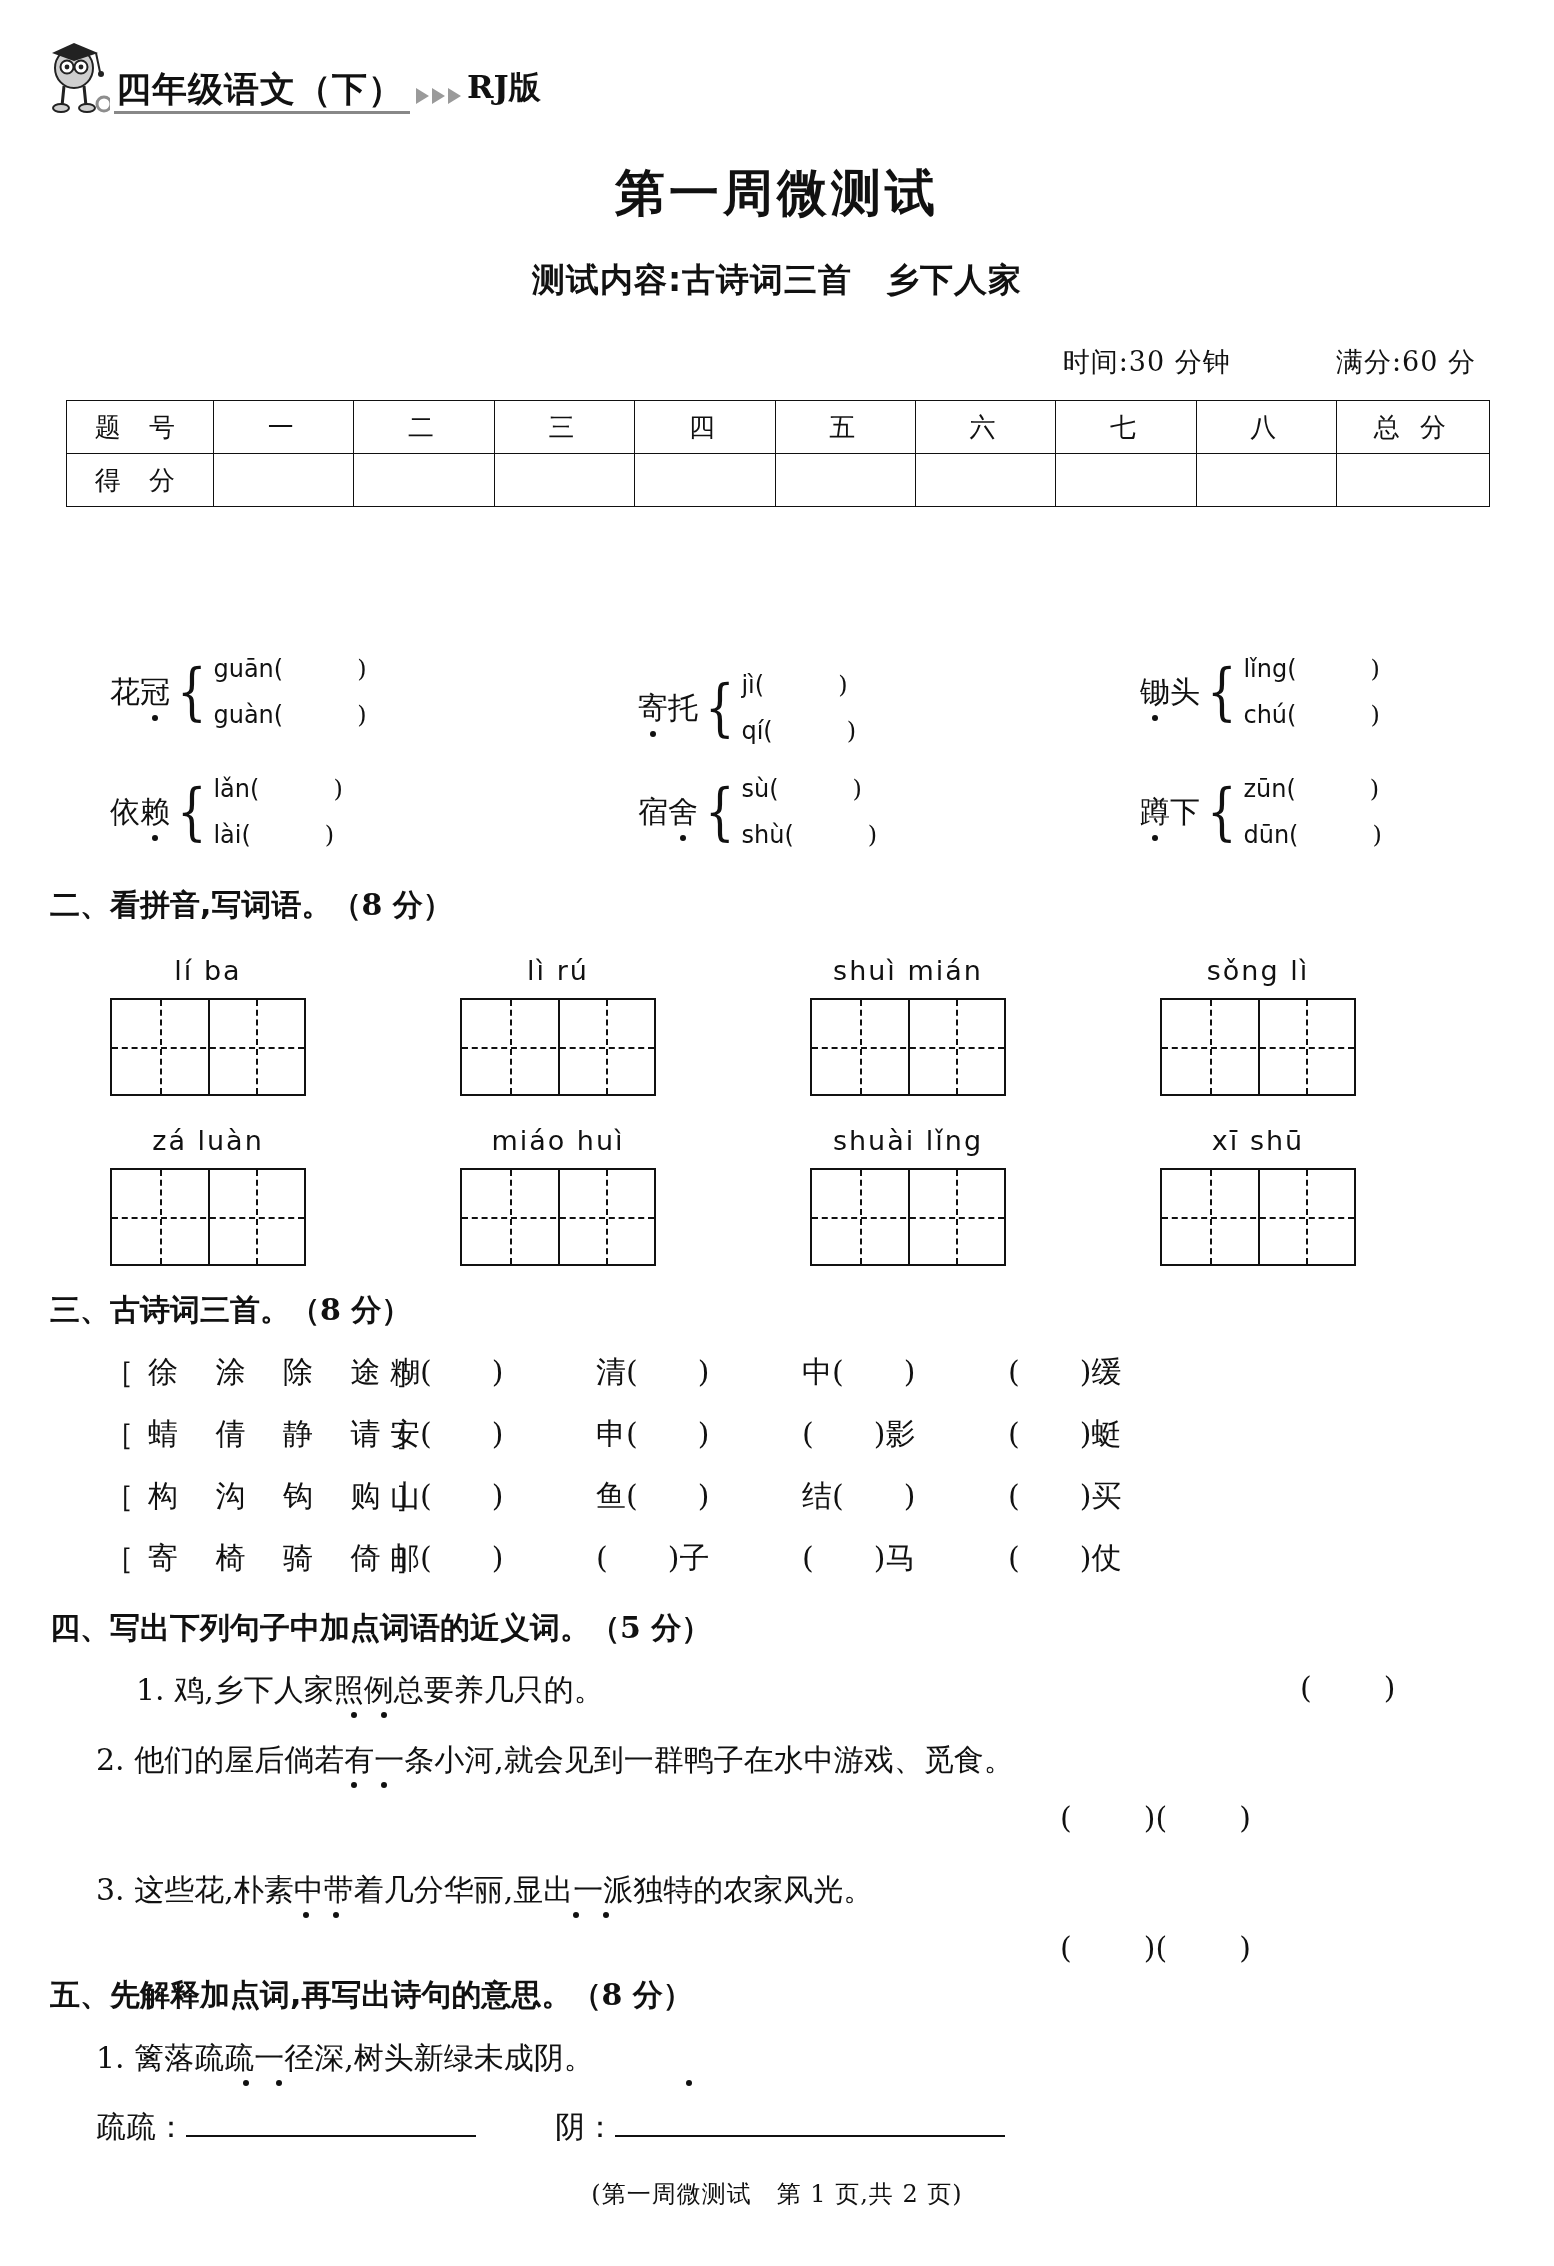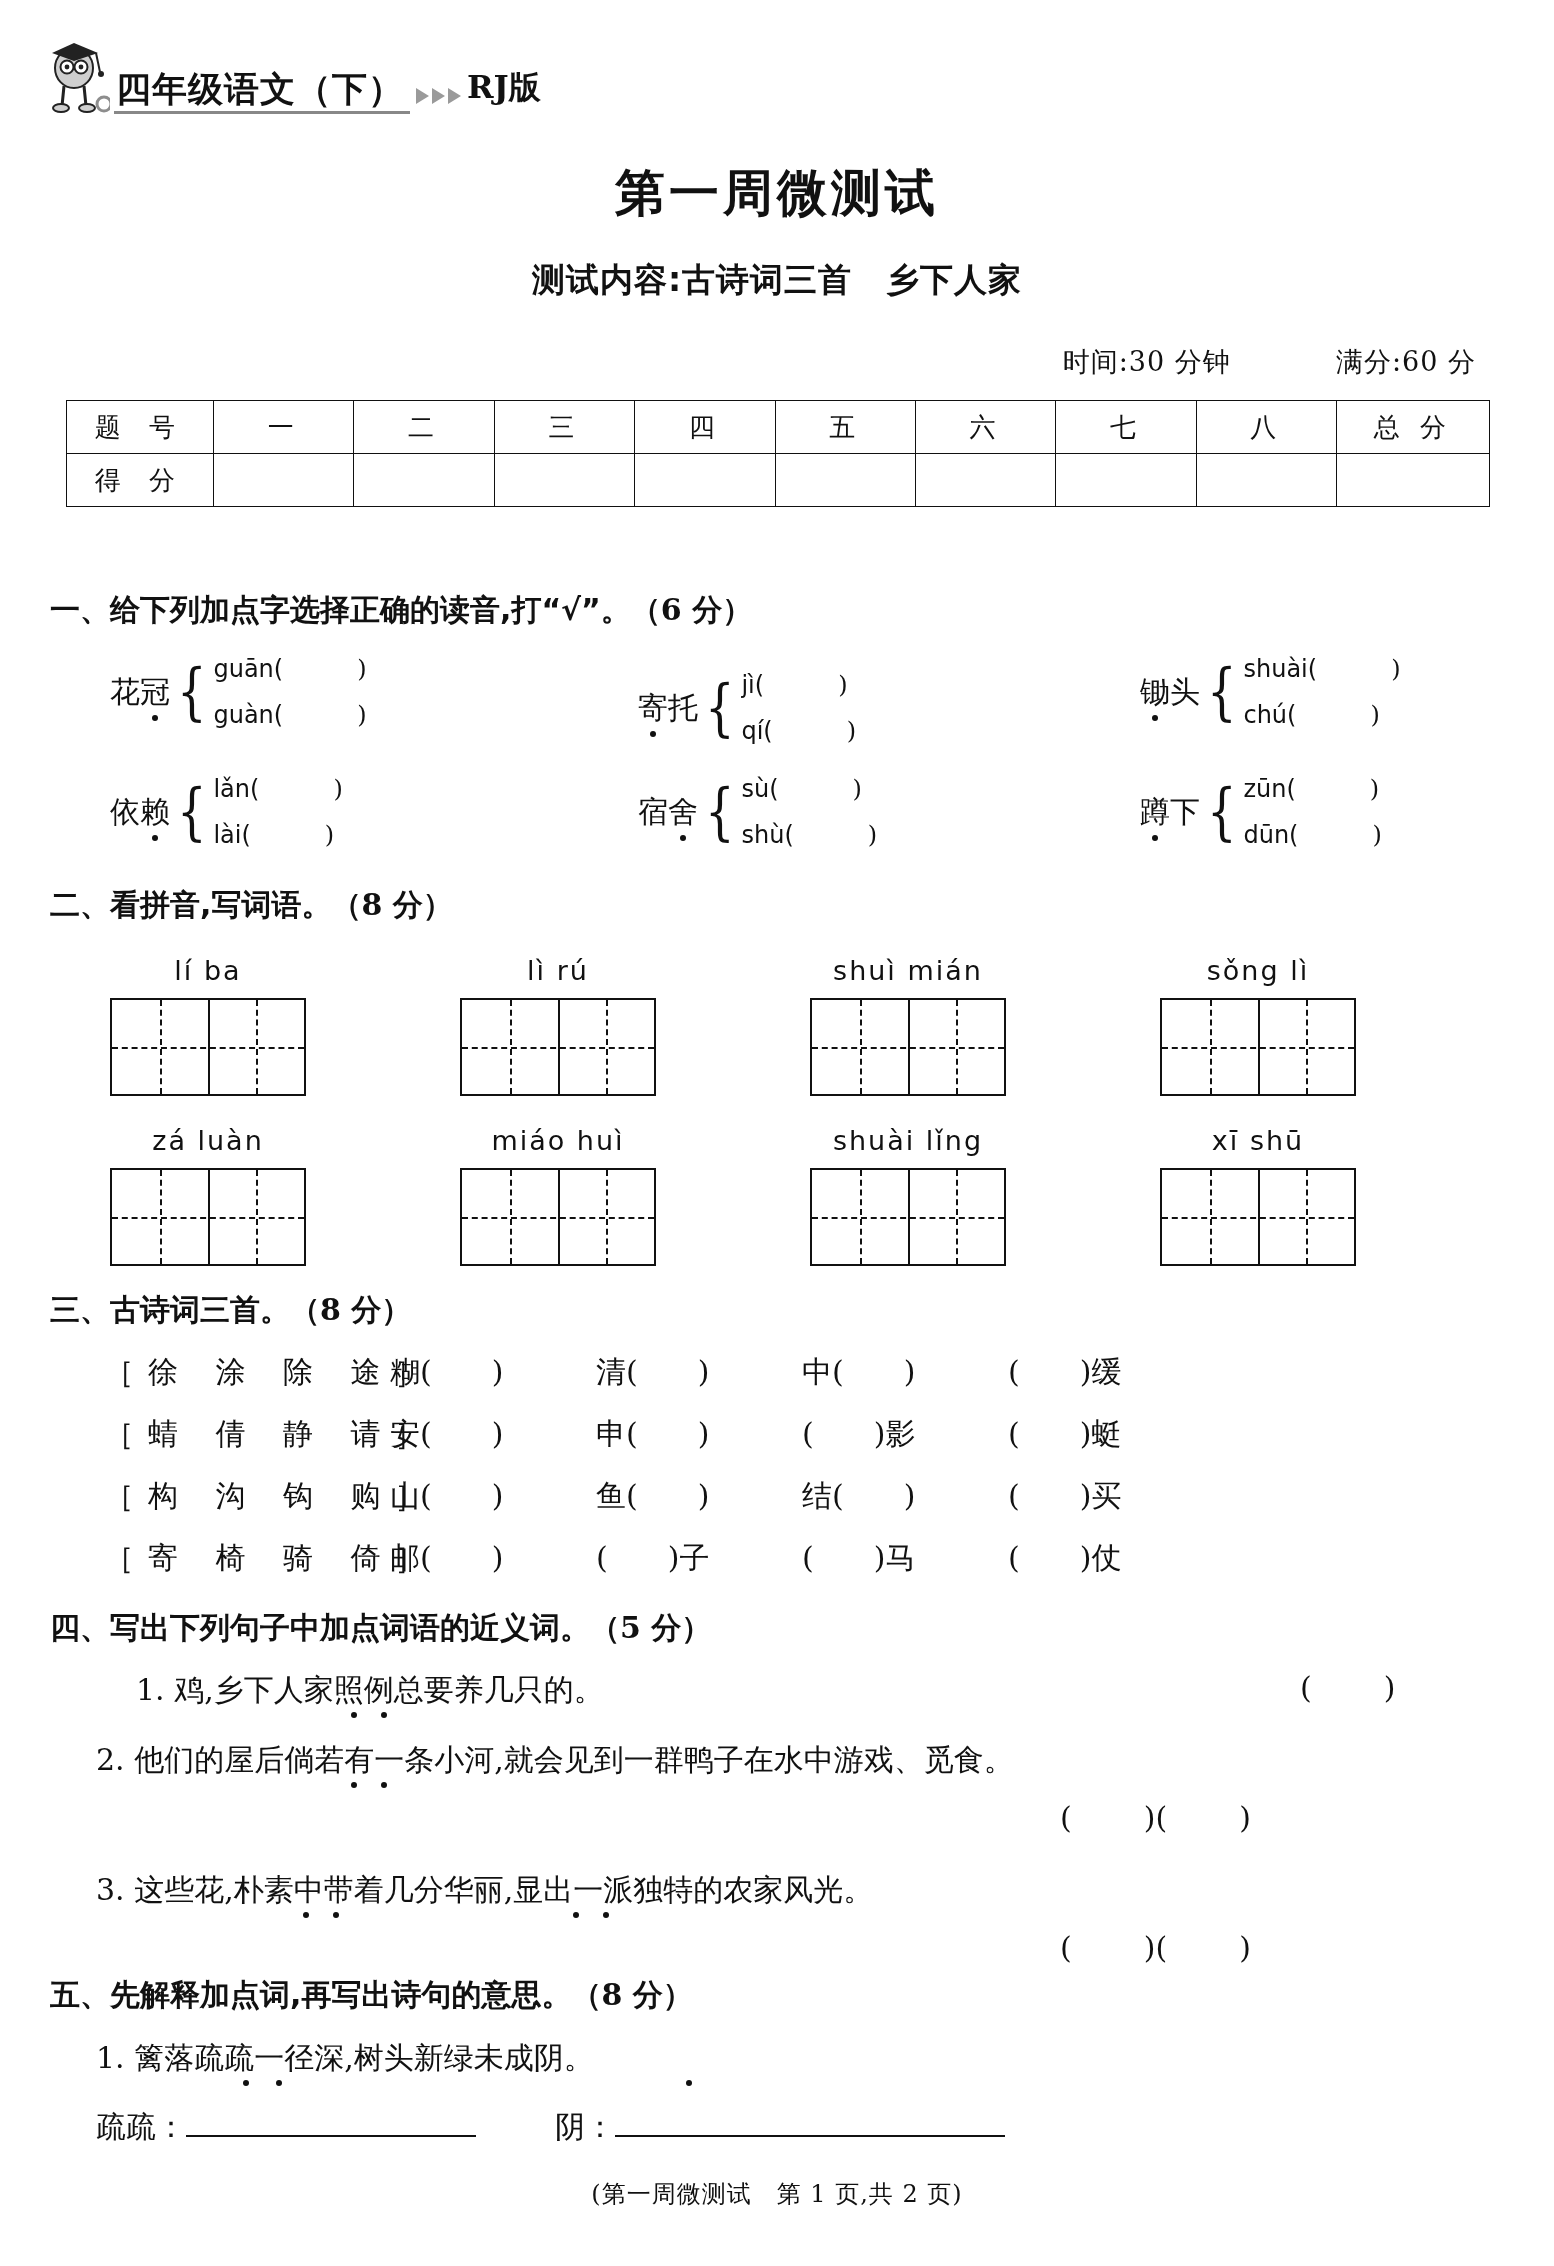--- a/index.html
+++ b/index.html
@@ -171,23 +171,20 @@
       <td></td>
       <td></td>
       <td></td>
       <td></td>
       <td></td>
       <td class="tot"></td>
     </tr>
   </tbody>
     </table>
 
-  <div class="sec" style="top:590px;">
-    <span>一、给下列加点字选择正确的读音,打“√”。</span><span class="pts">（6 分）</span>
-  </div>
 
   <div class="choice" style="left:110px;top:655px;">
     <span class="word"><span>花</span><span class="dot-under">冠</span></span>
     <span class="brace">{</span>
     <span class="pin-col">
       <span class="pin"><span>guān(</span><span class="blank-sm"></span><span class="paren">)</span></span>
       <span class="pin"><span>guàn(</span><span class="blank-sm"></span><span class="paren">)</span></span>
     </span>
   </div>
   <div class="choice" style="left:638px;top:655px;margin-top:16px;">
@@ -195,21 +192,21 @@
     <span class="brace">{</span>
     <span class="pin-col">
       <span class="pin"><span>jì(</span><span class="blank-sm"></span><span class="paren">)</span></span>
       <span class="pin"><span>qí(</span><span class="blank-sm"></span><span class="paren">)</span></span>
     </span>
   </div>
   <div class="choice" style="left:1140px;top:655px;">
     <span class="word"><span class="dot-under">锄</span><span>头</span></span>
     <span class="brace">{</span>
     <span class="pin-col">
-      <span class="pin"><span>shuài(</span><span class="blank-sm"></span><span class="paren">)</span></span>
+      <span class="pin"><span>lǐng(</span><span class="blank-sm"></span><span class="paren">)</span></span>
       <span class="pin"><span>chú(</span><span class="blank-sm"></span><span class="paren">)</span></span>
     </span>
   </div>
 
   <div class="choice" style="left:110px;top:775px;">
     <span class="word"><span>依</span><span class="dot-under">赖</span></span>
     <span class="brace">{</span>
     <span class="pin-col">
       <span class="pin"><span>lǎn(</span><span class="blank-sm"></span><span class="paren">)</span></span>
       <span class="pin"><span>lài(</span><span class="blank-sm"></span><span class="paren">)</span></span>

